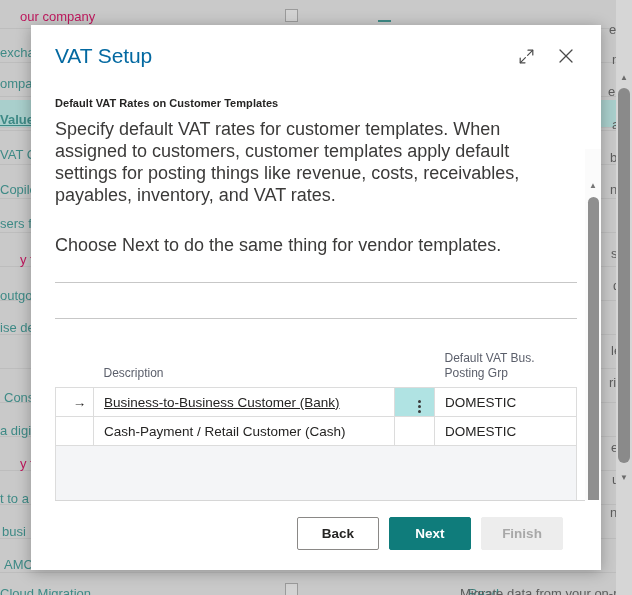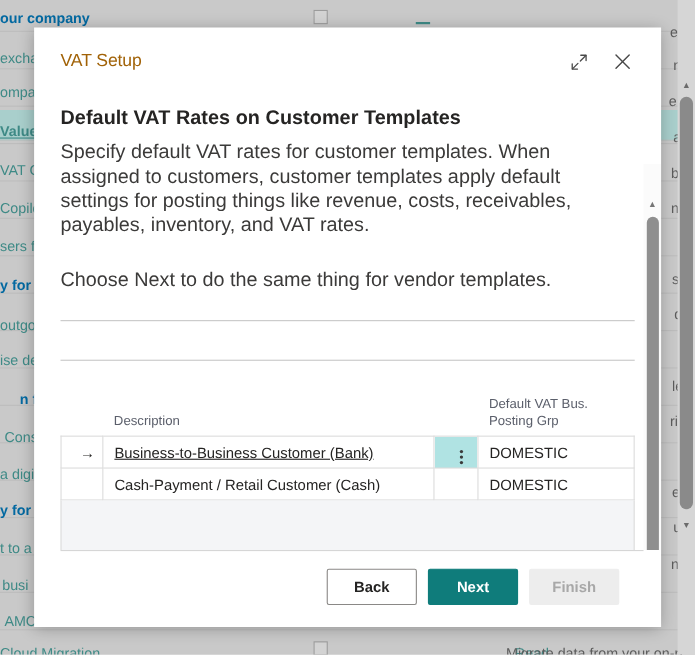--- a/index.html
+++ b/index.html
@@ -42,21 +42,21 @@
     align-items: center;
   }
   .bg-row.hl { background: #a9cfcc; }
   .bg-text {
     position: absolute;
     white-space: nowrap;
     color: #3e8a86;
     font-size: 13px;
     line-height: 16px;
   }
-  .bg-text.bold  { color: #0369a1; font-weight: bold; }
+  .bg-text.bold  { color: #be185d; font-weight: normal; margin-left: 20px; }
   .bg-text.grey  { color: #5c5c5c; }
   .bg-text.uline { text-decoration: underline; font-weight: bold; }
 
   .bg-check {
     position: absolute;
     width: 13px;
     height: 13px;
     border: 1px solid #9b9b9b;
     background: #d3d3d3;
     box-sizing: border-box;
@@ -119,22 +119,22 @@
   #dlg-titlebar {
     height: 62px;
     flex: 0 0 62px;
     position: relative;
     display: flex;
     align-items: center;
     padding: 0 0 0 24px;
     box-sizing: border-box;
   }
   #dlg-title {
-    font-size: 16px;
-    color: #a16207;
+    font-size: 21px;
+    color: #0369a1;
     font-weight: normal;
     letter-spacing: -0.1px;
   }
   #dlg-titlebar .tb-actions {
     position: absolute;
     right: 22px;
     top: 18px;
     display: flex;
     align-items: center;
     gap: 14px;
@@ -155,21 +155,21 @@
 
   
   #dlg-body {
     flex: 1 1 auto;
     position: relative;
     overflow: hidden;
     padding: 0 24px 0 24px;
     box-sizing: border-box;
   }
   #dlg-subtitle {
-    font-size: 18px;
+    font-size: 11px;
     font-weight: bold;
     color: #252423;
     margin: 10px 0 0 0;
     letter-spacing: 0.05px;
   }
   .dlg-para {
     font-size: 18px;
     color: #3b3a39;
     line-height: 22px;
     margin: 9px 0 0 0;

